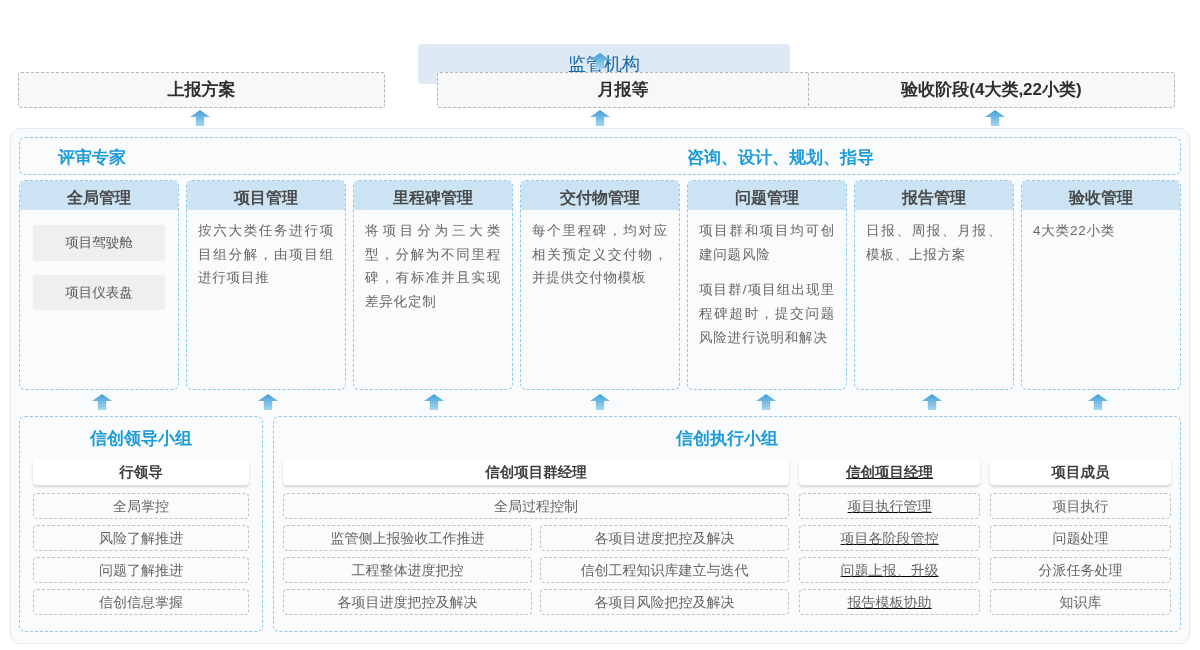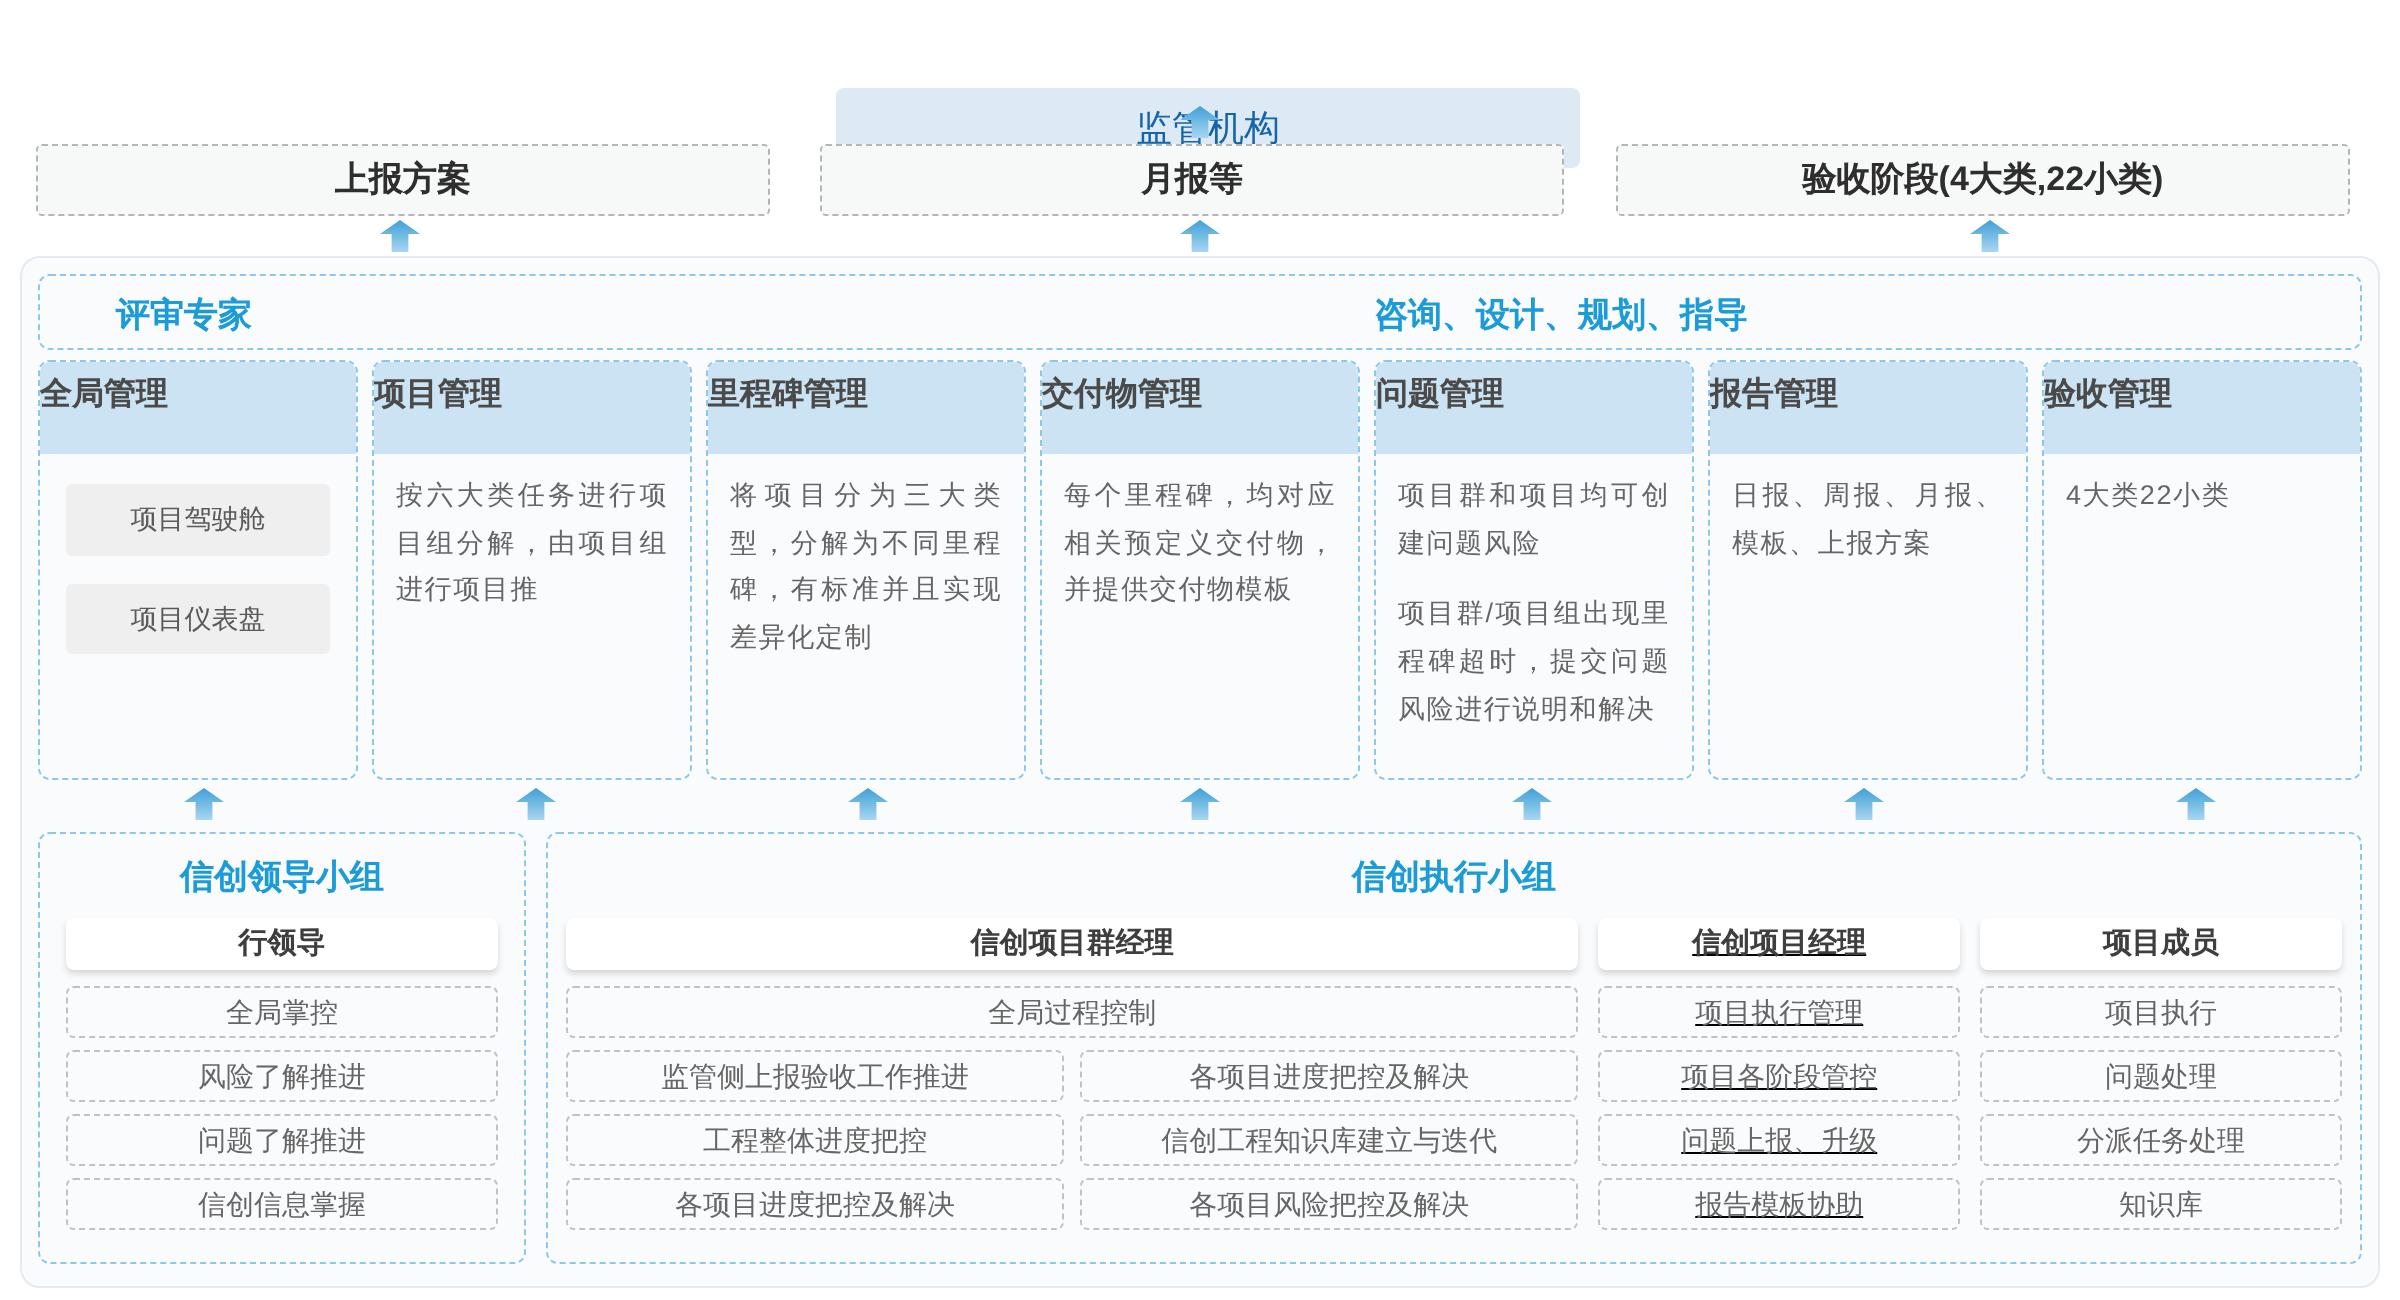--- a/index.html
+++ b/index.html
@@ -10,21 +10,21 @@
   
   .regulator { position:absolute; left:418px; top:24px; width:372px; height:40px;
     background:#dde9f5; border-radius:4px; text-align:center; line-height:40px;
     font-size:18px; font-weight:normal; color:#1565a8;margin-top:20px; }
 
   
   .gray-box { position:absolute; top:72px; height:36px; background:#f7f8f8;
     border:1px dashed #b5b5b5; border-radius:3px; text-align:center; line-height:34px;
     font-size:17px; font-weight:bold; color:#2e2e2e; }
   .gb1 { left:18px;  width:367px; }
-  .gb2 { left:410px; width:372px; }
+  .gb2 { left:437px; width:372px; }
   .gb3 { left:808px; width:367px; }
 
   
   .up-arrow { width:20px; height:16px;
     background:linear-gradient(#3fa0d8, #a9d6f0);
     clip-path:polygon(50% 0, 100% 44%, 71% 44%, 71% 100%, 29% 100%, 29% 44%, 0 44%); }
   .abs-arrow { position:absolute; }
 
   
   .platform { position:absolute; left:10px; top:128px; width:1180px; height:516px;
@@ -33,21 +33,21 @@
   .experts-bar { position:relative; height:38px; margin:0 0 5px 0;
     border:1px dashed #8cc8ea; border-radius:6px; }
   .experts-bar .lbl { position:absolute; top:8px; font-size:17px; font-weight:bold; color:#1b9bd8; }
   .lbl-left  { left:38px; }
   .lbl-right { left:667px; }
 
   
   .cards { display:flex; gap:7px; height:210px; margin-bottom:4px; }
   .card { flex:1 1 0; border:1px dashed #8cc8ea; border-radius:6px; overflow:hidden;
     display:flex; flex-direction:column; }
-  .card-head { height:46px; background:#cbe3f2; text-align:left; line-height:33px;
+  .card-head { height:29px; background:#cbe3f2; text-align:center; line-height:33px;
     font-size:16px; font-weight:bold; color:#4a4a4a; }
   .card-body { padding:9px 11px; font-size:13.5px; color:#666;
     text-align:justify; line-height:1.75; letter-spacing:0.8px; }
   .card-body p { margin-bottom:12px; }
   .gray-pill { background:#efefef; border-radius:3px; text-align:center;
     padding:6px 0; margin:6px 2px 14px 2px; color:#5a5a5a; letter-spacing:0; }
 
   .card-arrows { display:flex; height:16px; margin-bottom:6px; }
   .card-arrows .cell { flex:1 1 0; display:flex; justify-content:center; }
 

